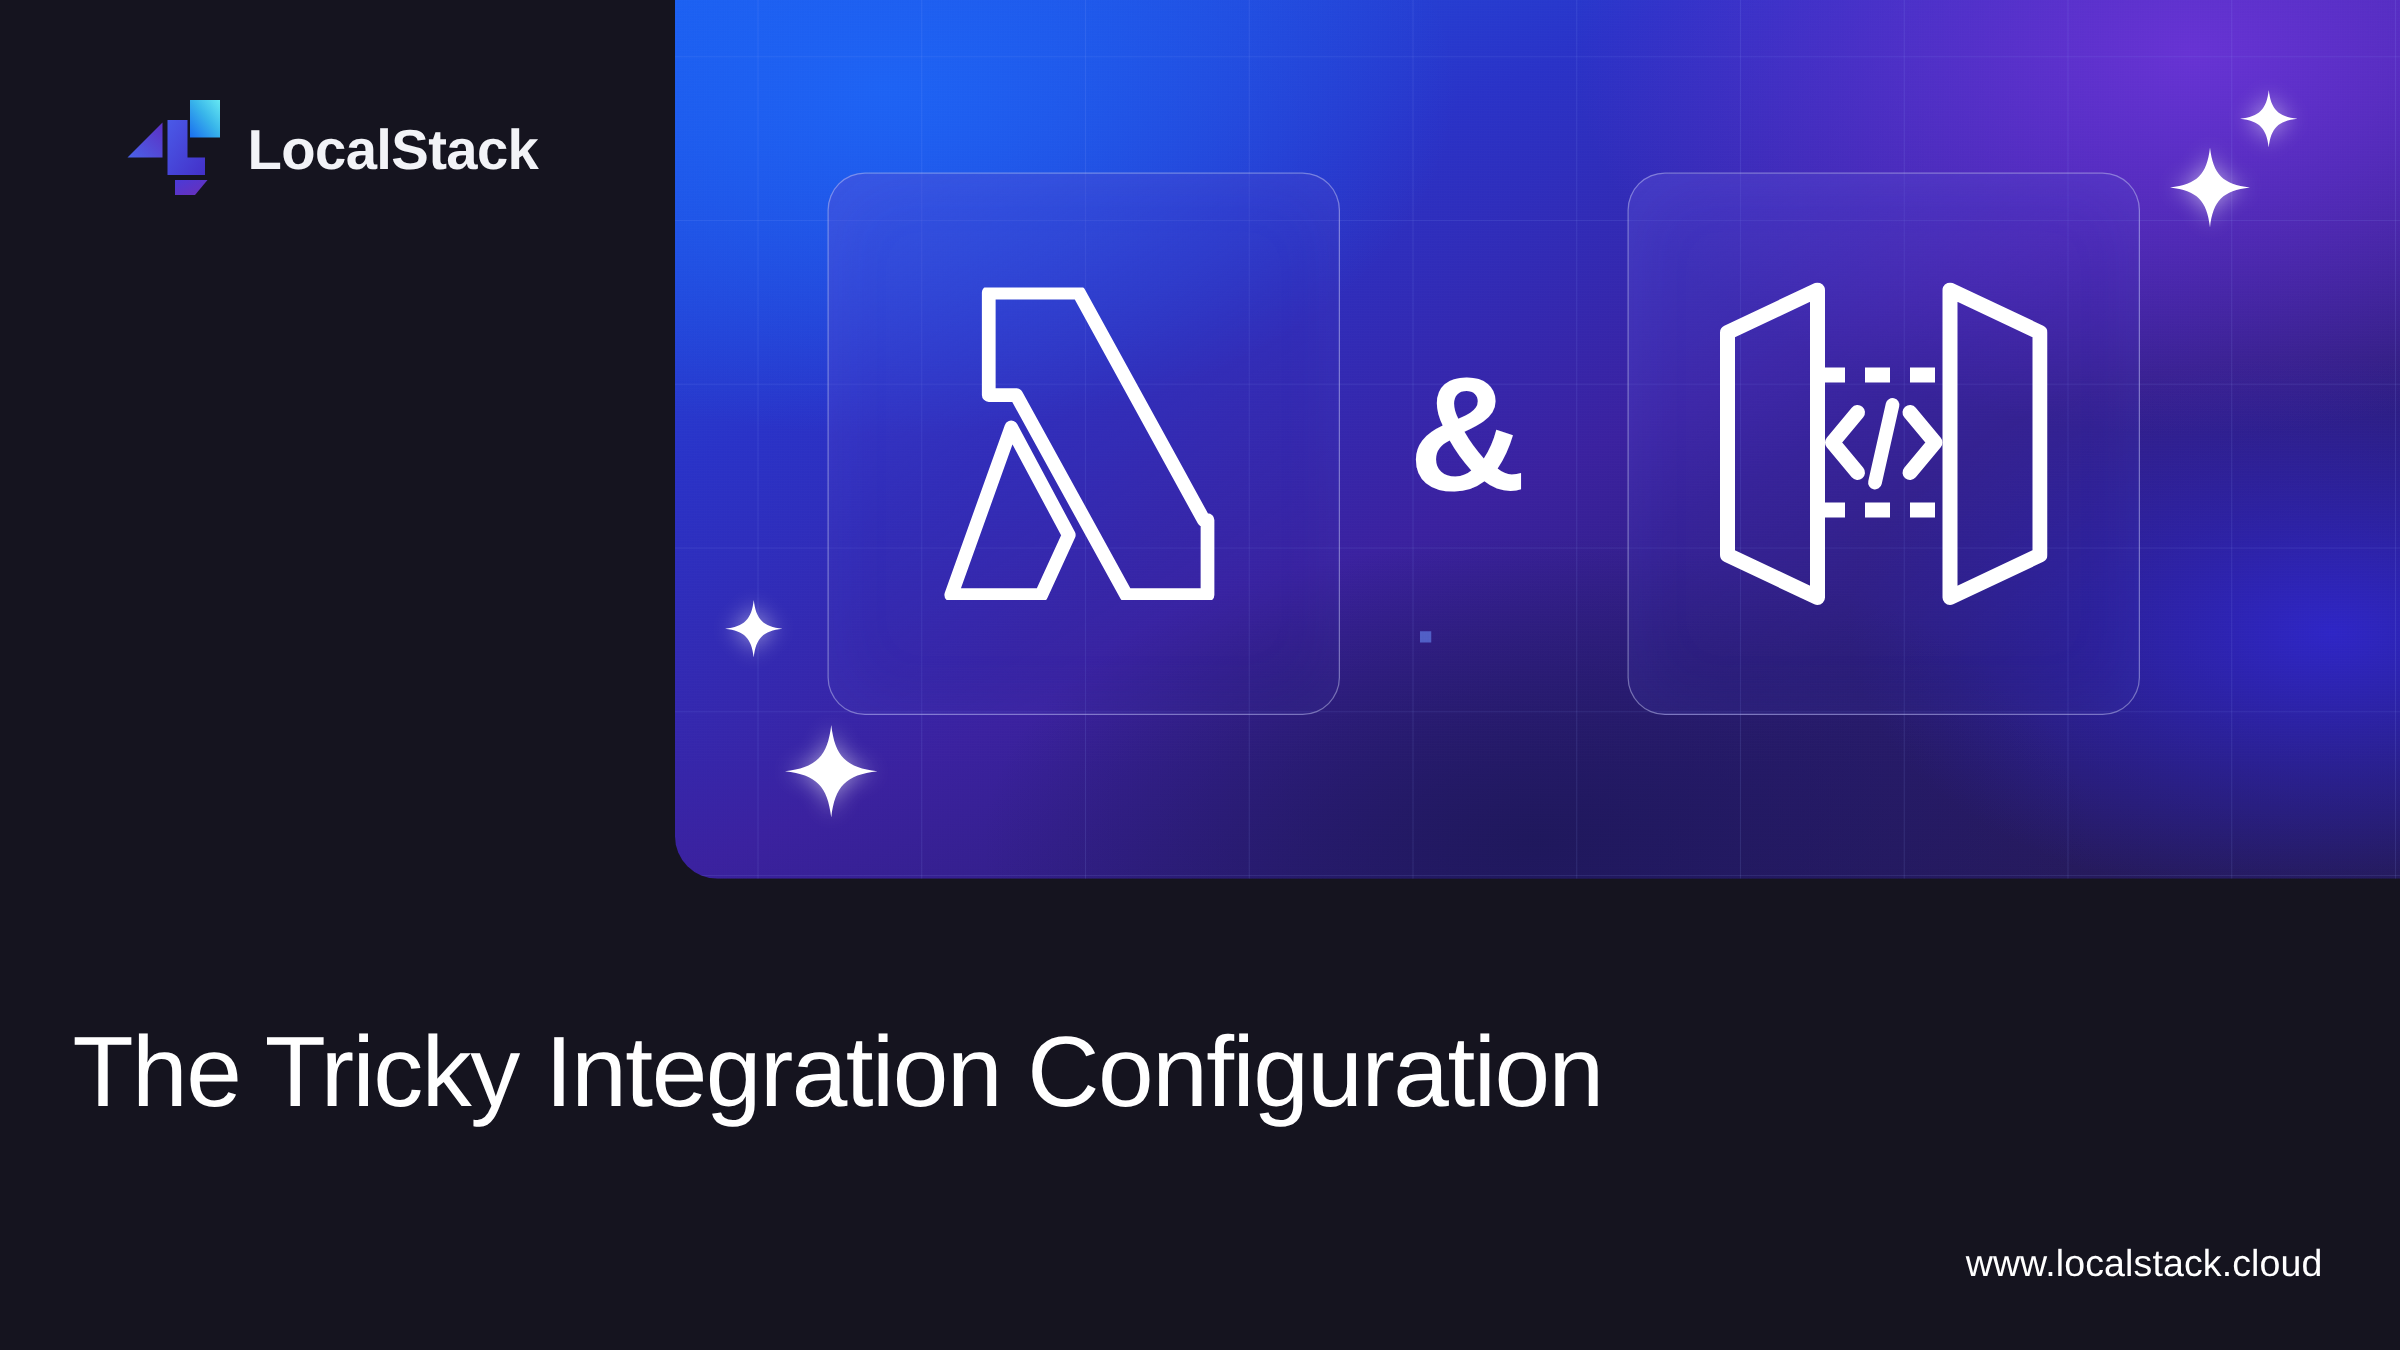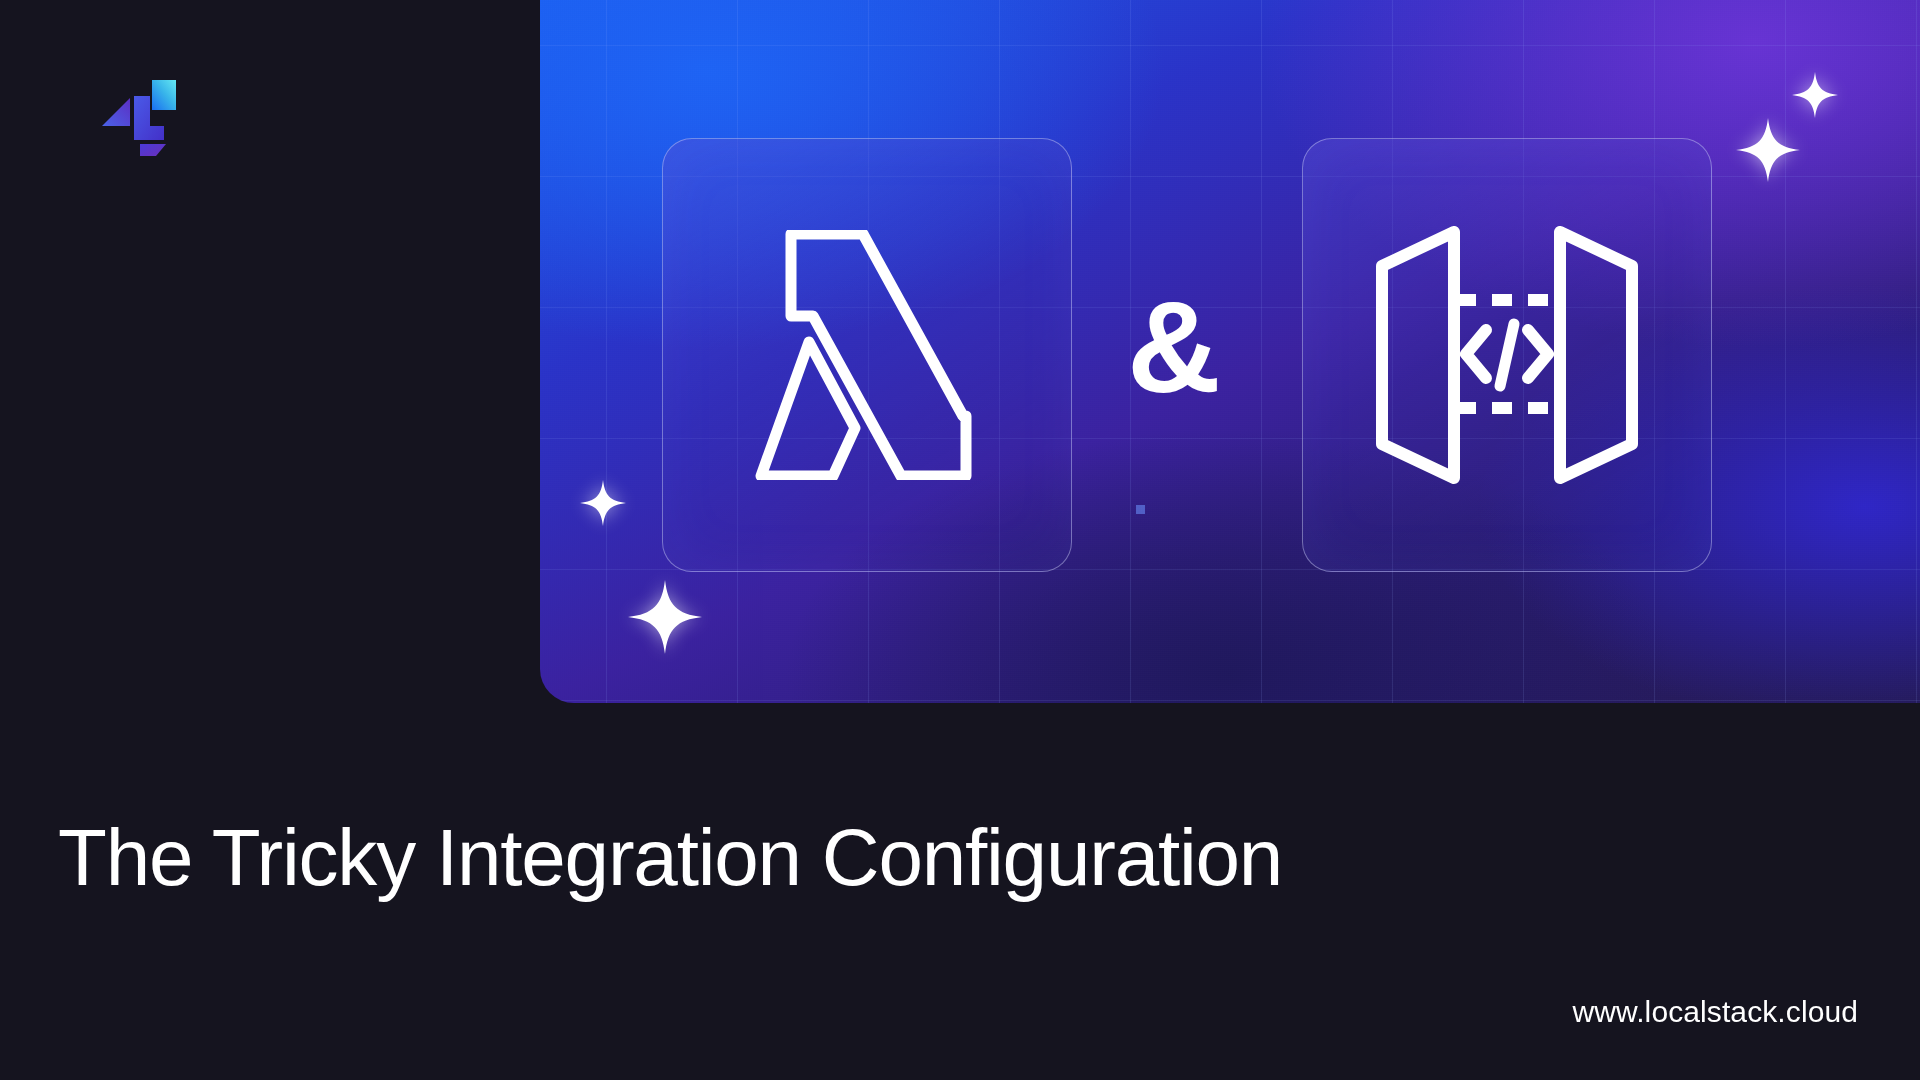--- a/index.html
+++ b/index.html
@@ -179,20 +179,21 @@
 
         <path d="M2 48 L30 20 L30 48 Z" fill="url(#lsTri)"></path>
 
         <path d="M34 18 L50 18 L50 48 L64 48 L64 62 L34 62 Z" fill="url(#lsL)"></path>
 
         <rect x="52" y="2" width="24" height="30" fill="url(#lsCyan)"></rect>
 
         <path d="M40 66 L66 66 L56 78 L40 78 Z" fill="url(#lsFoot)"></path>
       </svg>
     </span>
+    <span class="logo-word">LocalStack</span>
   </div>
 
   <div class="hero">
     <div class="hero-grid"></div>
     <div class="grid-node" style="left:596px; top:505px;"></div>
     <div class="hero-noise"></div>
 
     <div class="card card-lambda">
       <svg width="232" height="250" viewBox="0 0 232 250" fill="none" xmlns="http://www.w3.org/2000/svg">
         <path d="M40 4 H112 L212 186 H215 V246 H150 L62 86 H40 Z" stroke="#ffffff" stroke-width="11" stroke-linejoin="round" fill="none"></path>

